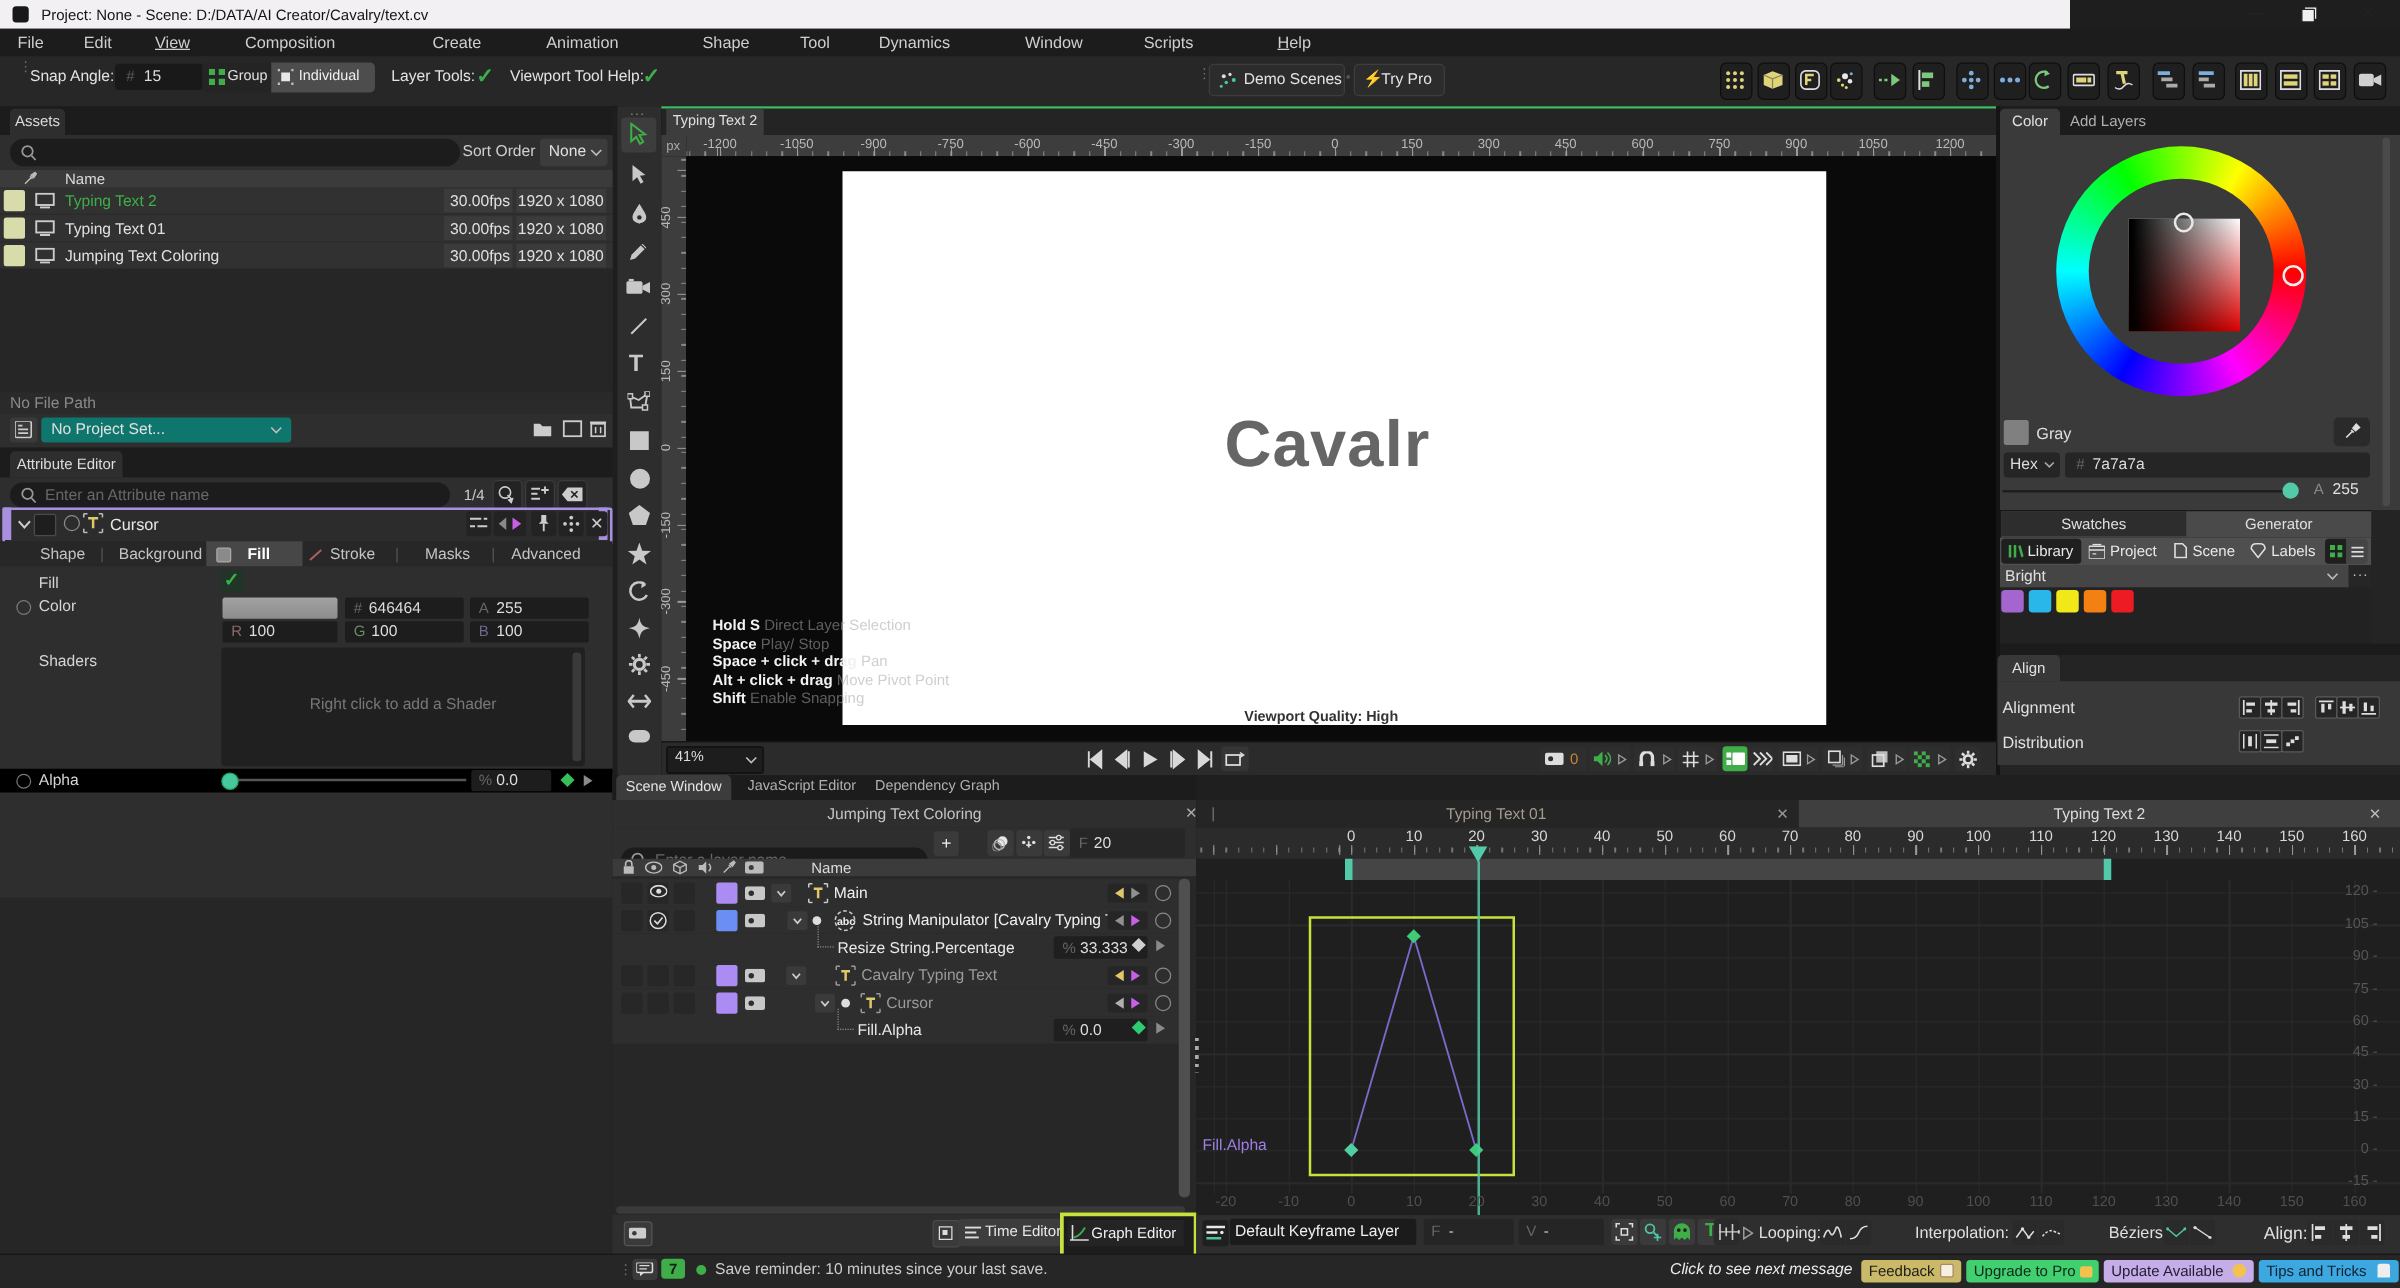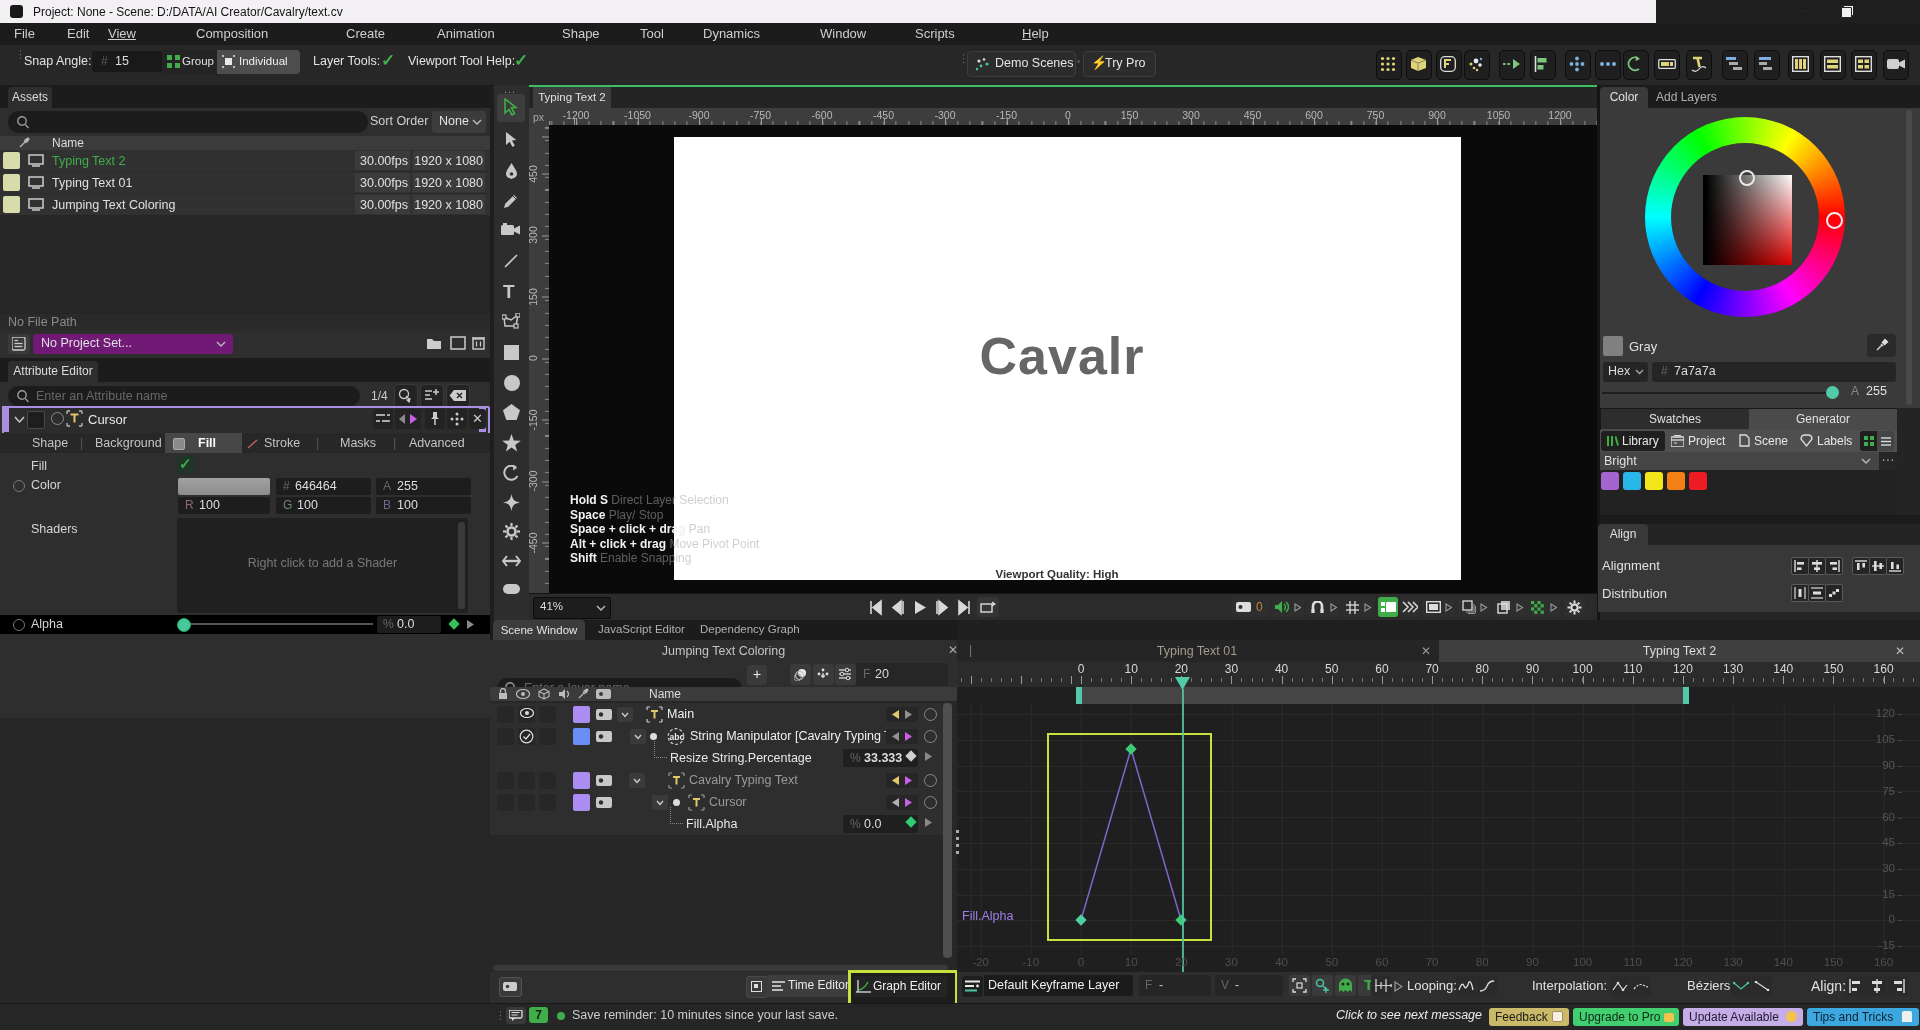--- a/index.html
+++ b/index.html
@@ -16,21 +16,21 @@
   <div class="abs" style="left:33px;top:5px;font-size:12px;">Project: None - Scene: D:/DATA/AI Creator/Cavalry/text.cv</div>
   <div class="abs" style="left:1799px;top:10px;width:13px;height:1.5px;background:#222;"></div>
   <div class="abs" style="left:1843px;top:5px;width:9px;height:9px;border:1.4px solid #222;border-radius:1px;background:#f3f0f4;"></div>
   <div class="abs" style="left:1841px;top:7px;width:9px;height:9px;border:1.4px solid #222;border-radius:1px;background:#f3f0f4;"></div>
   <div class="abs" style="left:1888px;top:1px;font-size:15px;color:#222;">✕</div>
 </div>
 
 <div class="abs" style="left:0;top:23px;width:1920px;height:22px;background:#1c1c1c;color:#cfcfcf;font-size:13px;">
   <div class="abs" style="left:14px;top:3px;">File</div>
   <div class="abs" style="left:67px;top:3px;">Edit</div>
-  <div class="abs" style="left:108px;top:3px;text-decoration:underline;">View</div>
+  <div class="abs" style="left:124px;top:3px;text-decoration:underline;">View</div>
   <div class="abs" style="left:196px;top:3px;">Composition</div>
   <div class="abs" style="left:346px;top:3px;">Create</div>
   <div class="abs" style="left:437px;top:3px;">Animation</div>
   <div class="abs" style="left:562px;top:3px;">Shape</div>
   <div class="abs" style="left:640px;top:3px;">Tool</div>
   <div class="abs" style="left:703px;top:3px;">Dynamics</div>
   <div class="abs" style="left:820px;top:3px;">Window</div>
   <div class="abs" style="left:915px;top:3px;">Scripts</div>
   <div class="abs" style="left:1022px;top:3px;"><span style="text-decoration:underline;">H</span>elp</div>
 </div>
@@ -331,21 +331,21 @@
   </div>
   <div class="abs" style="left:0;top:246px;width:490px;height:27px;background:#2e2e2e;">
     <div class="abs" style="left:8px;top:3px;width:22px;height:20px;background:#3a3a3a;border-radius:3px;">
       <svg class="abs" style="left:4px;top:3px;" width="14" height="14">
             <rect x="0" y="0" width="13" height="13" rx="1.5" fill="none" stroke="#ccc" stroke-width="1.3"></rect>
             <line x1="2.5" y1="3.5" x2="6" y2="3.5" stroke="#ccc" stroke-width="1.3"></line>
             <line x1="2.5" y1="6.5" x2="10.5" y2="6.5" stroke="#ccc" stroke-width="1.3"></line>
             <line x1="2.5" y1="9.5" x2="10.5" y2="9.5" stroke="#ccc" stroke-width="1.3"></line>
           </svg>
     </div>
-    <div class="abs" style="left:33px;top:3px;width:200px;height:20px;background:#701a75;border-radius:3px;">
+    <div class="abs" style="left:33px;top:3px;width:200px;height:20px;background:#0f766e;border-radius:3px;">
       <span class="abs" style="left:8px;top:2px;color:#e0e0e0;font-size:12.5px;">No Project Set...</span>
       <svg class="abs" style="left:183px;top:7px;" width="10" height="7">
             <path d="M1 1 L5 5 L9 1" stroke="#bbb" stroke-width="1.4" fill="none"></path>
           </svg>
     </div>
     <svg class="abs" style="left:426px;top:5px;" width="16" height="14">
           <path d="M1 3 h5 l2 2 h7 v8 h-14 z" fill="#ccc"></path>
         </svg>
     <svg class="abs" style="left:450px;top:5px;" width="16" height="14">
           <rect x="1" y="1" width="14" height="12" fill="none" stroke="#ccc" stroke-width="1.5"></rect>
@@ -1107,21 +1107,21 @@
               <path d="M19 3 L26 7.5 L19 12 z" fill="#c95fe8"></path>
             </svg>
           </div>
           <div class="abs" style="left: 434px; top: 5px; width: 11px; height: 11px; border: 1.3px solid rgb(136, 136, 136); border-radius: 50%;"></div>
         </div>
         <div class="abs" style="left: 0px; top: 127px; width: 462px; height: 22px; background: rgb(46, 46, 46);">
           <div class="abs" style="left: 164px; top: -6px; width: 12px; height: 16px; border-left: 1px dotted rgb(136, 136, 136); border-bottom: 1px dotted rgb(136, 136, 136);"></div>
           <div class="abs" style="left: 180px; top: 4px; color: rgb(232, 232, 232); font-size: 12.5px;">Resize String.Percentage</div>
           <div class="abs" style="left: 353px; top: 2px; width: 75px; height: 18px; background: rgb(31, 31, 31); border-radius: 2px;">
             <span class="abs" style="left:7px;top:2px;color:#666;">%</span>
-            <span class="abs" style="left:21px;top:2px;color:#ddd;font-size:12.5px;font-weight:bold;">33.333</span>
+            <span class="abs" style="left:21px;top:2px;color:#ddd;font-size:12.5px;">33.333</span>
           </div>
           <div class="abs" style="left: 417px; top: 5px; width: 8px; height: 8px; background: rgb(207, 207, 207); transform: rotate(45deg);"></div>
           <div class="abs" style="left: 434px; top: 4px;">
             <svg width="9" height="11">
               <path d="M1 1 L8 5.5 L1 10 z" fill="#8a8a8a"></path>
             </svg>
           </div>
         </div>
         <div class="abs" style="left: 0px; top: 149px; width: 462px; height: 22px; background: rgb(46, 46, 46);">
           <div class="abs" style="left: 7px; top: 3px; width: 17px; height: 17px; background: rgb(39, 39, 39); border-radius: 2px;"></div>

